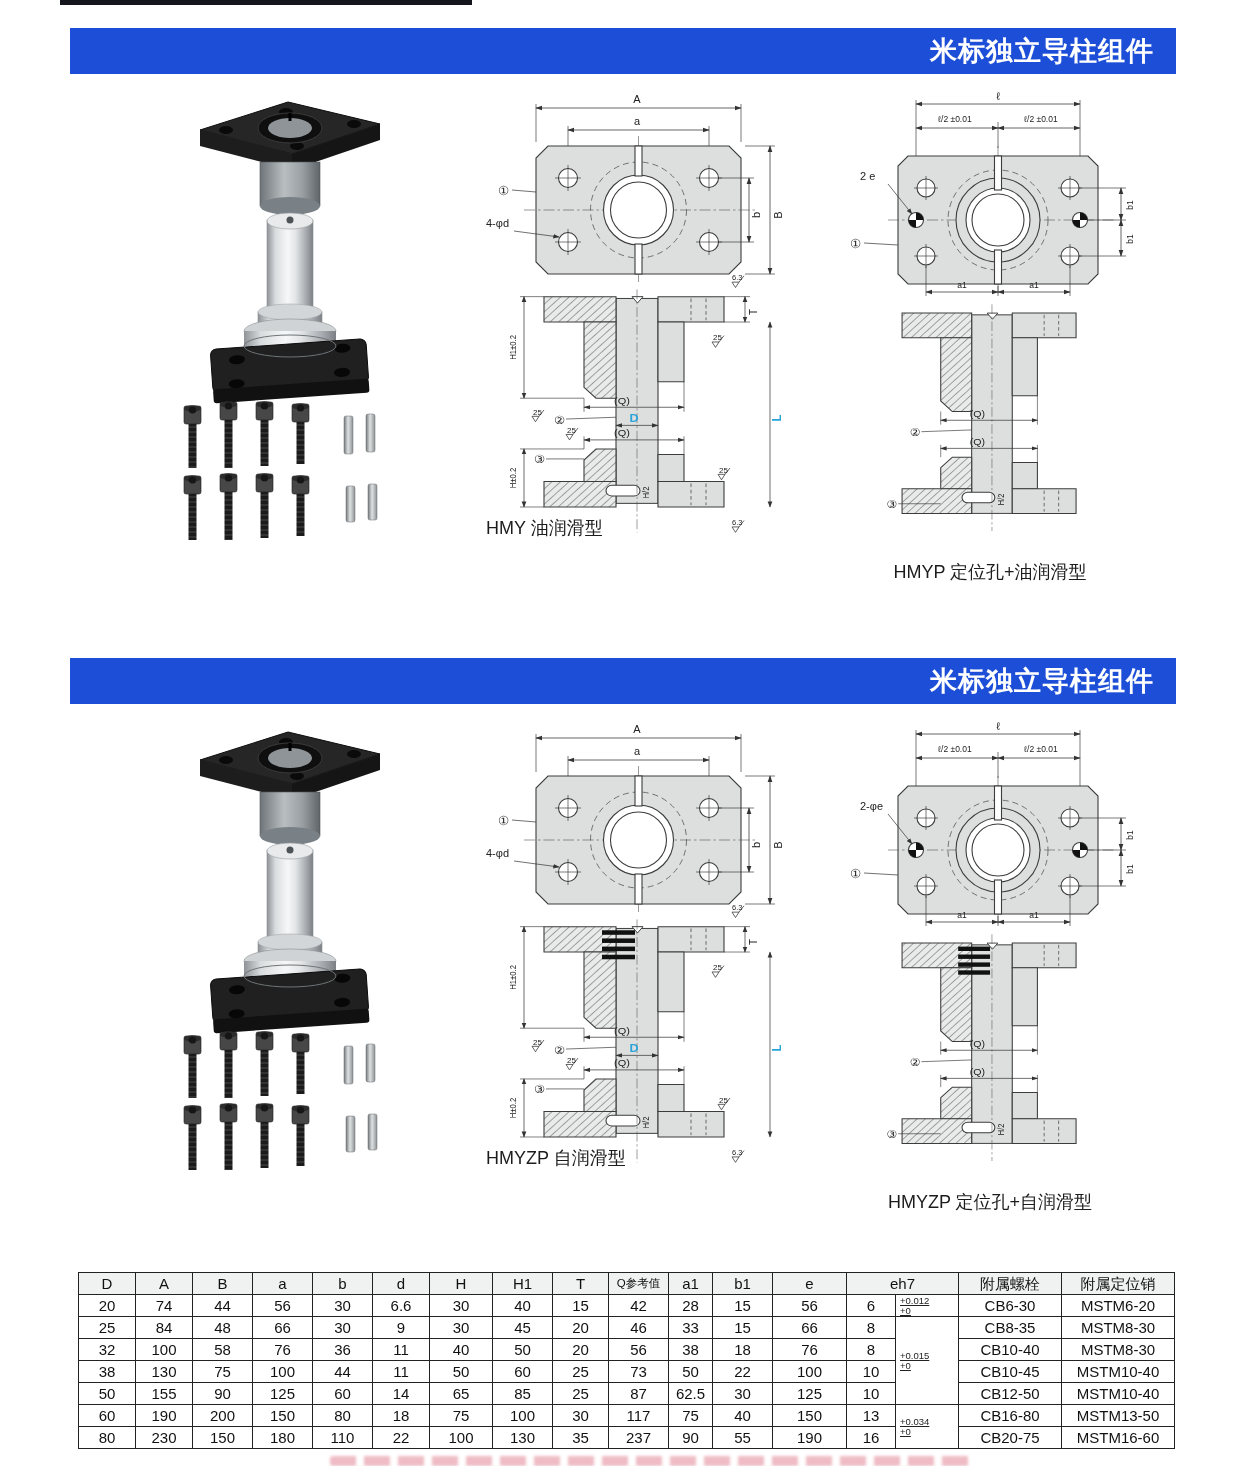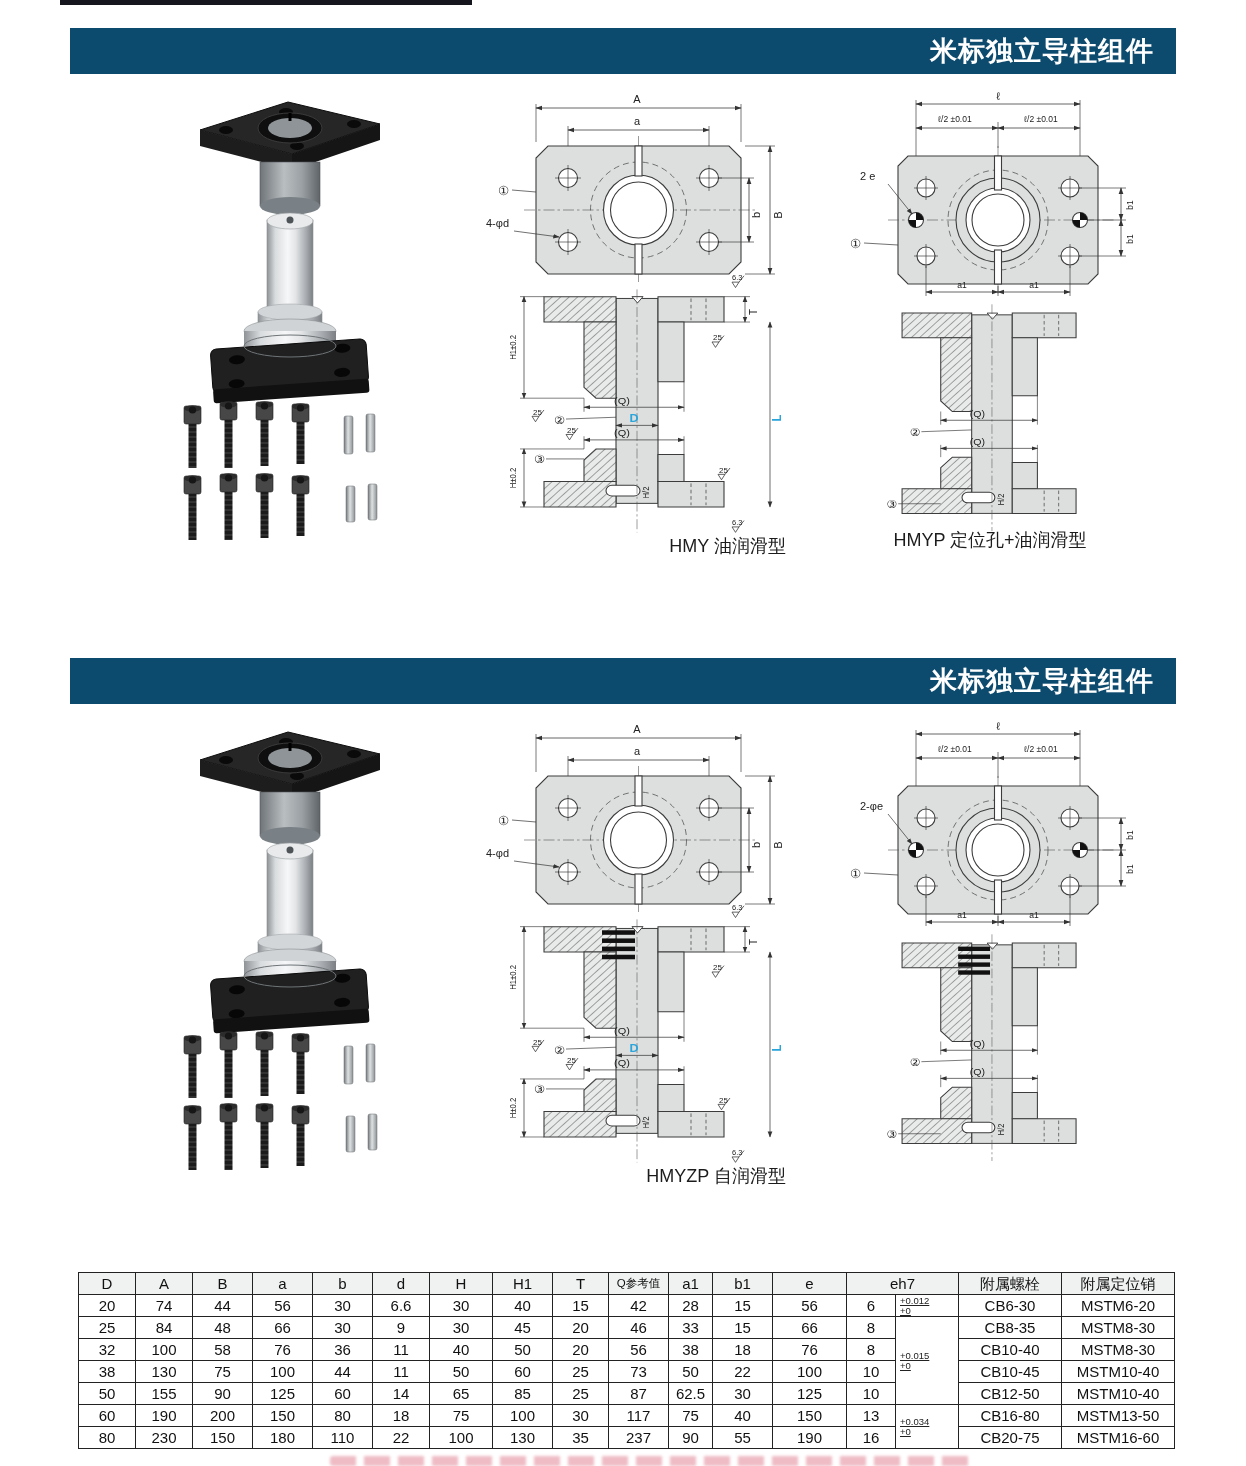--- a/index.html
+++ b/index.html
@@ -1,29 +1,29 @@
 <!DOCTYPE html>
 <html><head>
 <meta charset="utf-8">
 <style>
   html,body{margin:0;padding:0;background:#fff;}
   .page{position:relative;width:1246px;height:1466px;background:#fff;overflow:hidden;
         font-family:"Liberation Sans",sans-serif;}
   .topstrip{position:absolute;left:60px;top:0;width:412px;height:5px;background:#15151d;}
   .sec{position:absolute;left:0;width:1246px;height:630px;}
-  .bar{position:absolute;left:70px;top:28px;width:1106px;height:46px;background:#0c4a6e;
+  .bar{position:absolute;left:70px;top:28px;width:1106px;height:46px;background:#1d4ed8;
        display:flex;align-items:center;justify-content:flex-end;padding-right:22px;box-sizing:border-box;}
   .bar span{color:#fff;font-size:27px;font-weight:bold;letter-spacing:1px;}
   .ph{position:absolute;left:166px;top:88px;}
   .tvl{position:absolute;left:486px;top:84px;}
   .svl{position:absolute;left:486px;top:264px;}
-  .capl{position:absolute;left:486px;top:534px;width:300px;text-align:right;font-size:18px;color:#1c1c1c;}
+  .capl{position:absolute;left:486px;top:516px;width:300px;text-align:left;font-size:18px;color:#1c1c1c;}
   .tvr{position:absolute;left:836px;top:88px;}
   .svr{position:absolute;left:846px;top:292px;}
-  .capr{position:absolute;left:820px;top:528px;width:340px;text-align:center;font-size:18px;color:#1c1c1c;}
+  .capr{position:absolute;left:820px;top:560px;width:340px;text-align:center;font-size:18px;color:#1c1c1c;}
   svg text{font-family:"Liberation Sans",sans-serif;}
   .dt{font-size:11px;fill:#222;}
   .dts{font-size:8.5px;fill:#222;}
   .it{font-size:12.5px;fill:#222;}
   .cy{fill:#2aa5dc;font-weight:bold;font-size:12.5px;}
   .ext{stroke:#333;stroke-width:.65;}
   .dim{stroke:#333;stroke-width:.75;fill:none;}
   .ldr{stroke:#333;stroke-width:.7;fill:none;}
   .cl{stroke:#555;stroke-width:.6;stroke-dasharray:11 3 2.5 3;fill:none;}
   .dsh{stroke:#444;stroke-width:.8;stroke-dasharray:4 3;fill:none;}
@@ -644,20 +644,21 @@
         <line class="ext" x1="98" y1="188" x2="98" y2="174"></line>
         <line class="ext" x1="198" y1="194" x2="198" y2="174"></line>
         <line class="dim" x1="98" y1="178" x2="198" y2="178" marker-start="url(#arr)" marker-end="url(#arr)"></line>
         <text class="dt" x="136" y="174" text-anchor="middle">(Q)</text>
         <text class="it" x="66" y="164">②</text>
         <line class="ldr" x1="78" y1="159" x2="130" y2="157"></line>
         <text class="it" x="42" y="246">③</text>
         <line class="ldr" x1="54" y1="241" x2="98" y2="241"></line>
         <text class="dts" transform="translate(163,236) rotate(-90)" text-anchor="middle">H/2</text>
       </svg>
+      <div class="capr">HMYZP 定位孔+自润滑型</div>
     </section>
   </div>
 
   <table class="spec">
     <colgroup>
       <col style="width:57px">
         <col style="width:57px">
         <col style="width:60px">
         <col style="width:60px">
       <col style="width:60px">

